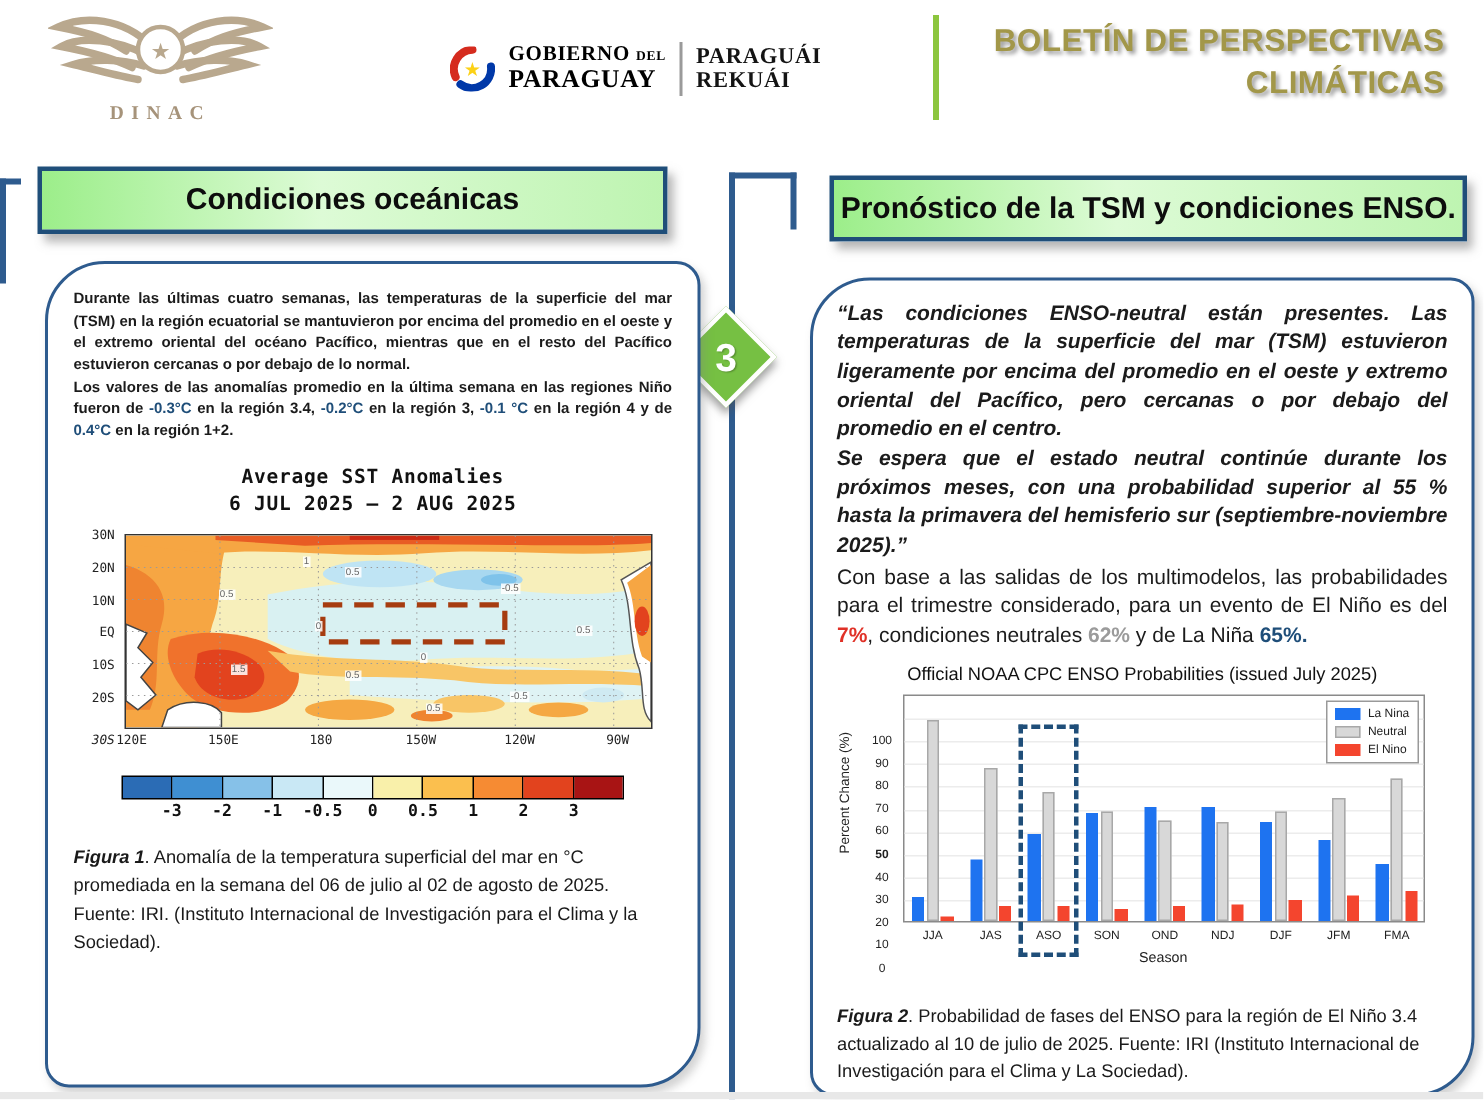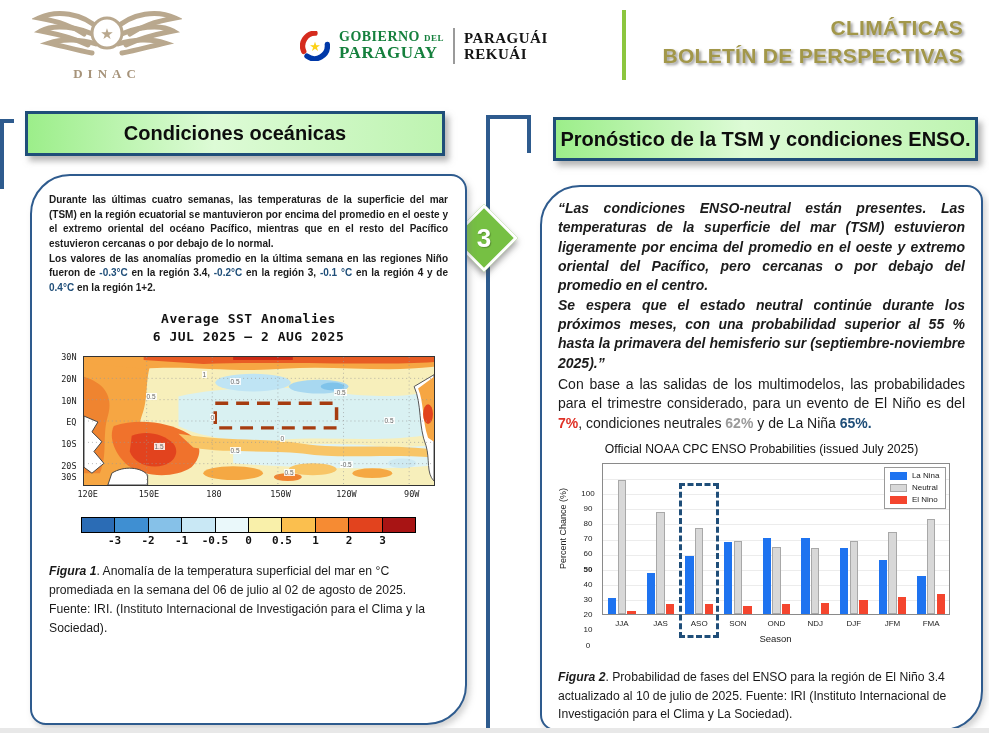--- a/index.html
+++ b/index.html
@@ -4,21 +4,21 @@
 <style>
   * { margin:0; padding:0; box-sizing:border-box; }
   html,body { background:#fff; }
   body { font-family:"Liberation Sans", sans-serif; }
   .page { position:relative; width:989px; height:733px; background:#fff; overflow:hidden; }
 
   
   .dinac { position:absolute; left:24px; top:4px; width:166px; height:94px; text-align:center; }
   .dinac-label { font-family:"Liberation Serif", serif; font-size:13px; letter-spacing:5px; color:#a6937a; font-weight:bold; margin-top:-6px; }
   .gov { position:absolute; left:300px; top:20px; height:52px; display:flex; align-items:center; gap:9px; }
-  .gov-es { font-family:"Liberation Serif", serif; color:#15803d; line-height:1.05; }
+  .gov-es { font-family:"Liberation Serif", serif; color:#000000; line-height:1.05; }
   .gov-l1 { font-size:14px; font-weight:bold; letter-spacing:.5px; }
   .gov-del { font-size:9px; font-weight:bold; }
   .gov-l2 { font-size:17px; font-weight:bold; letter-spacing:.5px; }
   .gov-divider { width:2px; height:36px; background:#9a9a9a; }
   .gov-gn { font-family:"Liberation Serif", serif; color:#141414; line-height:1.1; font-weight:bold; font-size:15px; letter-spacing:.5px; }
   .title-rule { position:absolute; left:622px; top:10px; width:4px; height:70px; background:#8cc63e; }
   .bulletin-title { position:absolute; right:26px; top:14px; width:340px; text-align:right;
     font-size:21px; font-weight:bold; color:#a29749; line-height:1.33;
     text-shadow:2px 2px 3px #9a9a9a; letter-spacing:.3px; }
 
@@ -130,22 +130,22 @@
     </div>
     <div class="gov-divider"></div>
     <div class="gov-gn">
       <div>PARAGUÁI</div>
       <div>REKUÁI</div>
     </div>
   </div>
 
   <div class="title-rule"></div>
   <div class="bulletin-title">
+    <div>BOLETÍN DE PERSPECTIVAS</div>
     <div>CLIMÁTICAS</div>
-    <div>BOLETÍN DE PERSPECTIVAS</div>
   </div>
 
   <div class="edge-v"></div>
   <div class="edge-h"></div>
   <div class="mid-v"></div>
   <div class="mid-h"></div>
   <div class="mid-v2"></div>
   <div class="diamond">
     <span class="diamond-num">3</span>
   </div>
@@ -219,21 +219,21 @@
               <span style="left: 256px; top: 104px;">-0.5</span>
             </div>
         </div>
         <div class="lat-labels" id="latLabels">
             <span style="top: -4px;">30N</span>
             <span style="top: 17.6667px;">20N</span>
             <span style="top: 39.3333px;">10N</span>
             <span style="top: 61px;">EQ</span>
             <span style="top: 82.6667px;">10S</span>
             <span style="top: 104.333px;">20S</span>
-            <span style="top: 116px;">30S</span>
+            <span style="top: 133px; font-style: italic;">30S</span>
           </div>
         <div class="lon-labels" id="lonLabels">
             <span style="left: 0.6%;">120E</span>
             <span style="left: 18%;">150E</span>
             <span style="left: 36.7%;">180</span>
             <span style="left: 55.4%;">150W</span>
             <span style="left: 74.1%;">120W</span>
             <span style="left: 92.9%;">90W</span>
           </div>
       </div>

